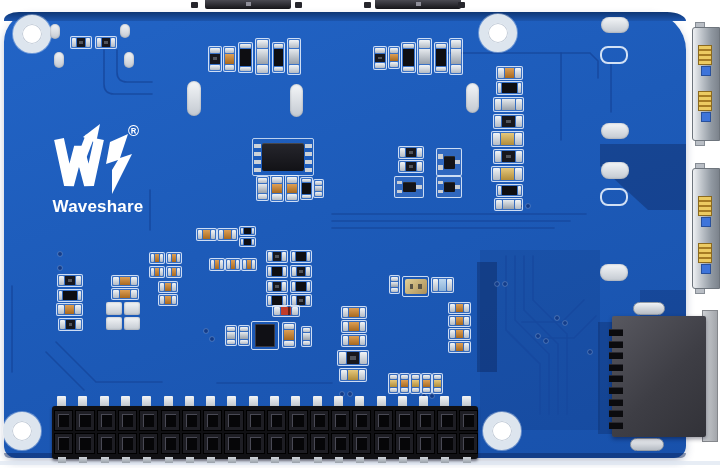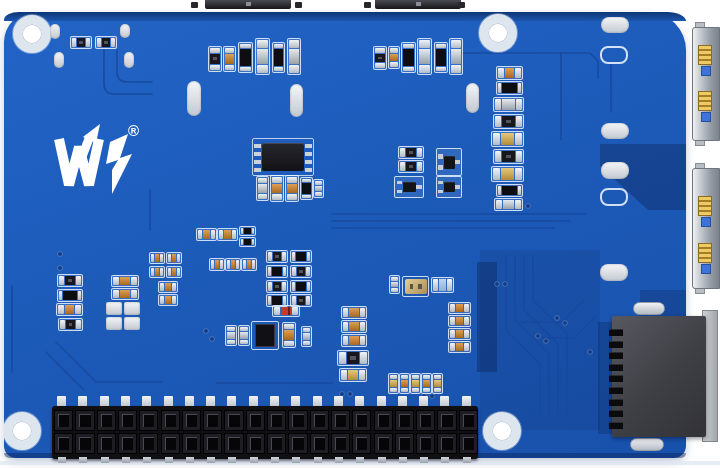--- a/index.html
+++ b/index.html
@@ -727,14 +727,15 @@
     </div>
 
   <div class="logo" style="z-index:4">
     <svg class="mark" width="80" height="76" viewBox="0 0 80 76">
       <path d="M5,17 L15,63 L25,25 L35,63 L45,17" fill="none" stroke="#ffffff" stroke-width="10" stroke-linejoin="bevel"></path>
       <path d="M24,45 L36,14" stroke="#ffffff" stroke-width="9" fill="none"></path>
       <polygon points="29,15 46,2 42,21" fill="#ffffff"></polygon>
       <polygon points="56,20 74,12 66,36 78,32 58,72 58,48 64,38 52,42" fill="#ffffff"></polygon>
     </svg>
     <div class="reg">®</div>
+    <div class="brand">Waveshare</div>
   </div>
 </div>
 
 </body></html>

